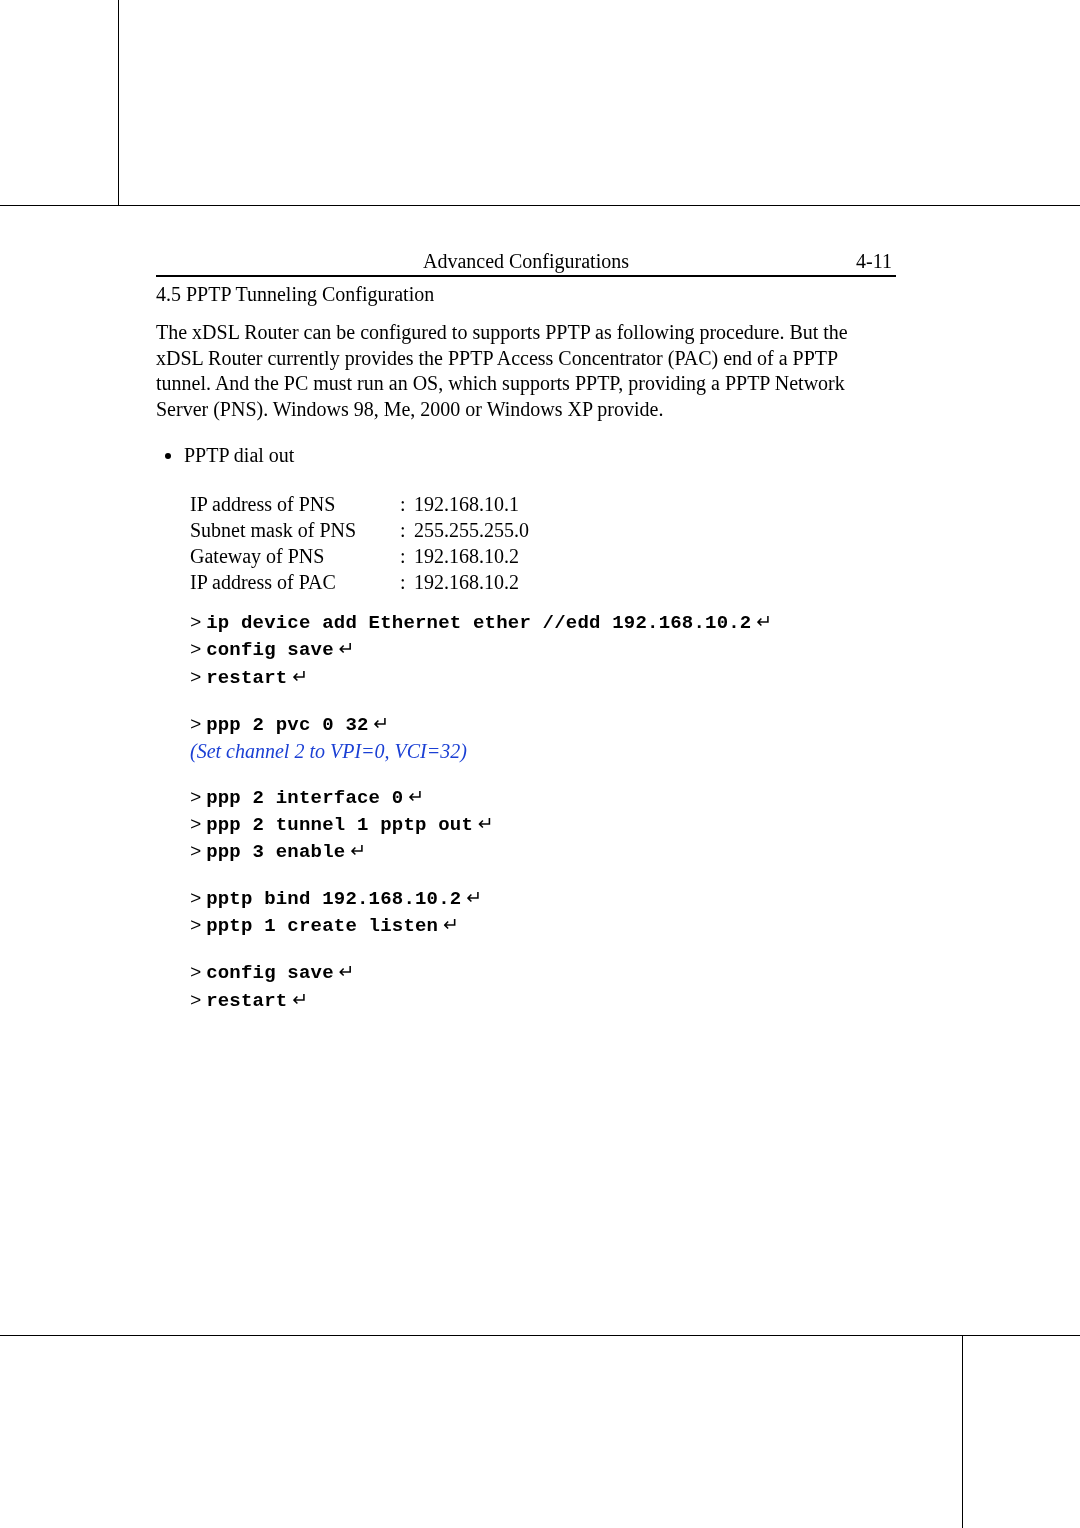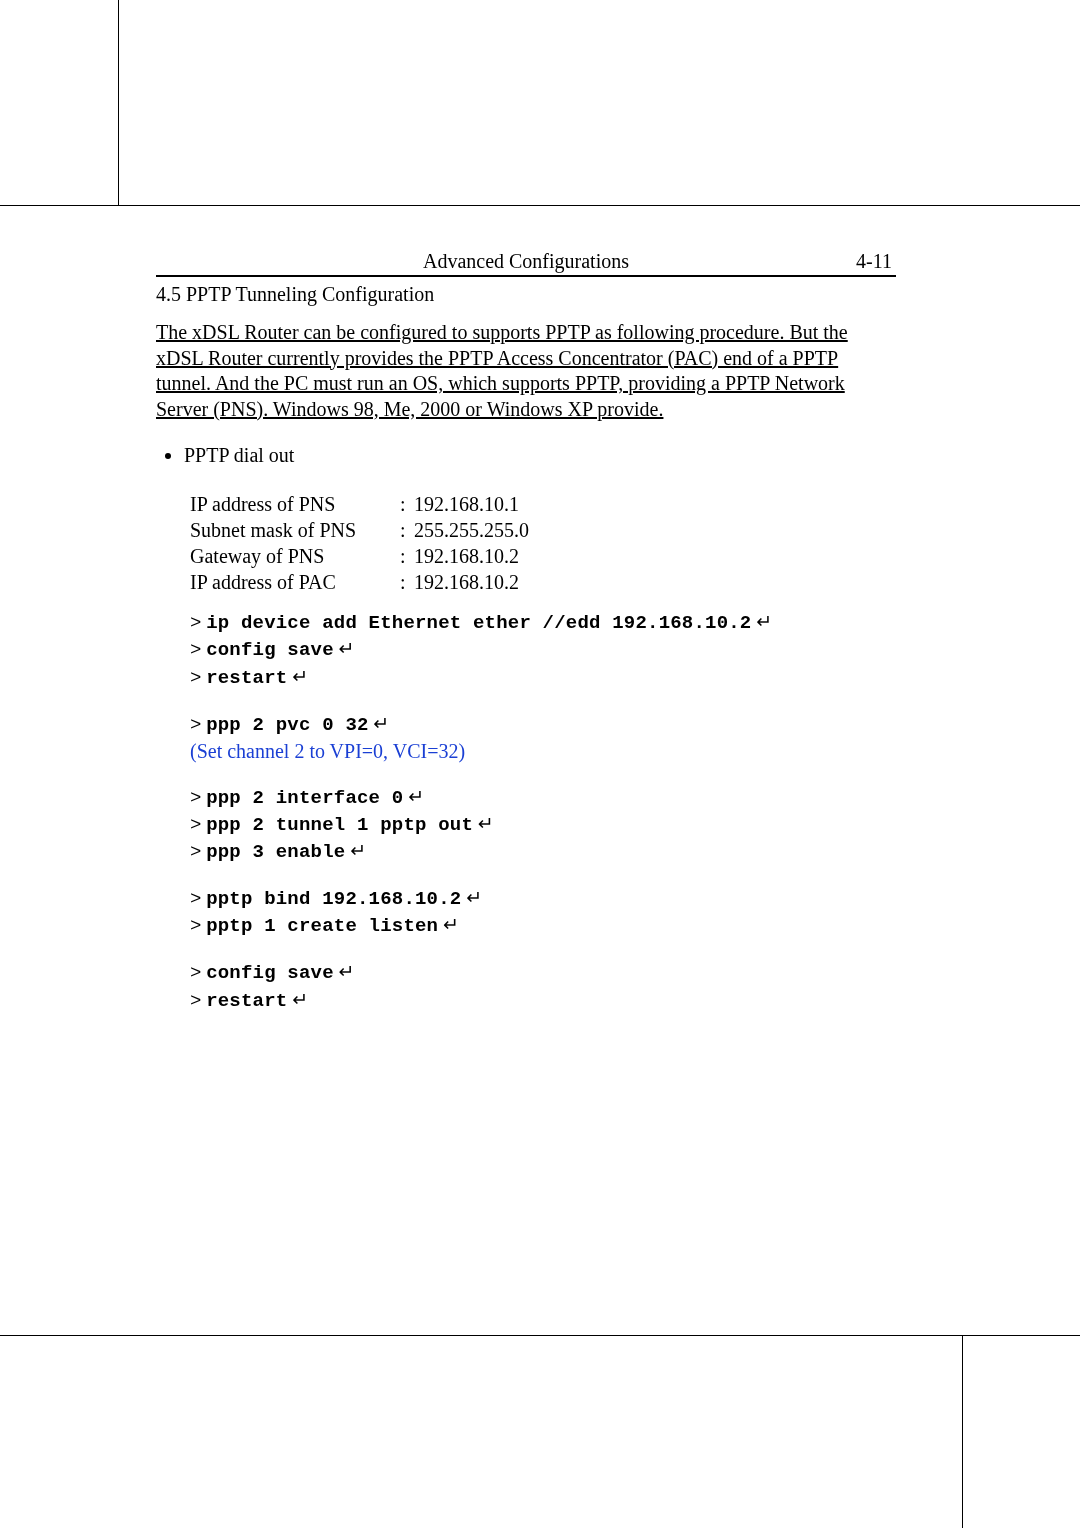--- a/index.html
+++ b/index.html
@@ -36,21 +36,20 @@
   h2.section {
     font-size: 20px;
     font-weight: normal;
     margin-bottom: 14px;
   }
 
   p.body {
     font-size: 20px;
     line-height: 1.28;
     margin-bottom: 22px;
-    text-decoration: underline;
   }
 
   ul.bullets {
     list-style: disc;
     margin-left: 28px;
     margin-bottom: 24px;
   }
   ul.bullets li { font-size: 20px; }
 
   .kv-block { margin-left: 34px; margin-bottom: 14px; }
@@ -62,20 +61,21 @@
   .cmds { margin-left: 34px; }
   .cmdline {
     font-size: 19px;
     line-height: 1.32;
     white-space: pre;
   }
   .gt { font-family: 'Courier New', monospace; font-weight: normal; }
   .mono { font-family: 'Courier New', monospace; font-weight: bold; letter-spacing: 0.2px; }
   .ret { font-family: Arial, sans-serif; font-weight: normal; }
   .comment {
+    font-style: italic;
     color: #1a3fd4;
     font-size: 20px;
     line-height: 1.32;
   }
   .blk { margin-bottom: 20px; }
 </style>
 </head>
 <body>
 
 <div class="crop ht" style="top:205px; left:0; width:1080px;"></div>

